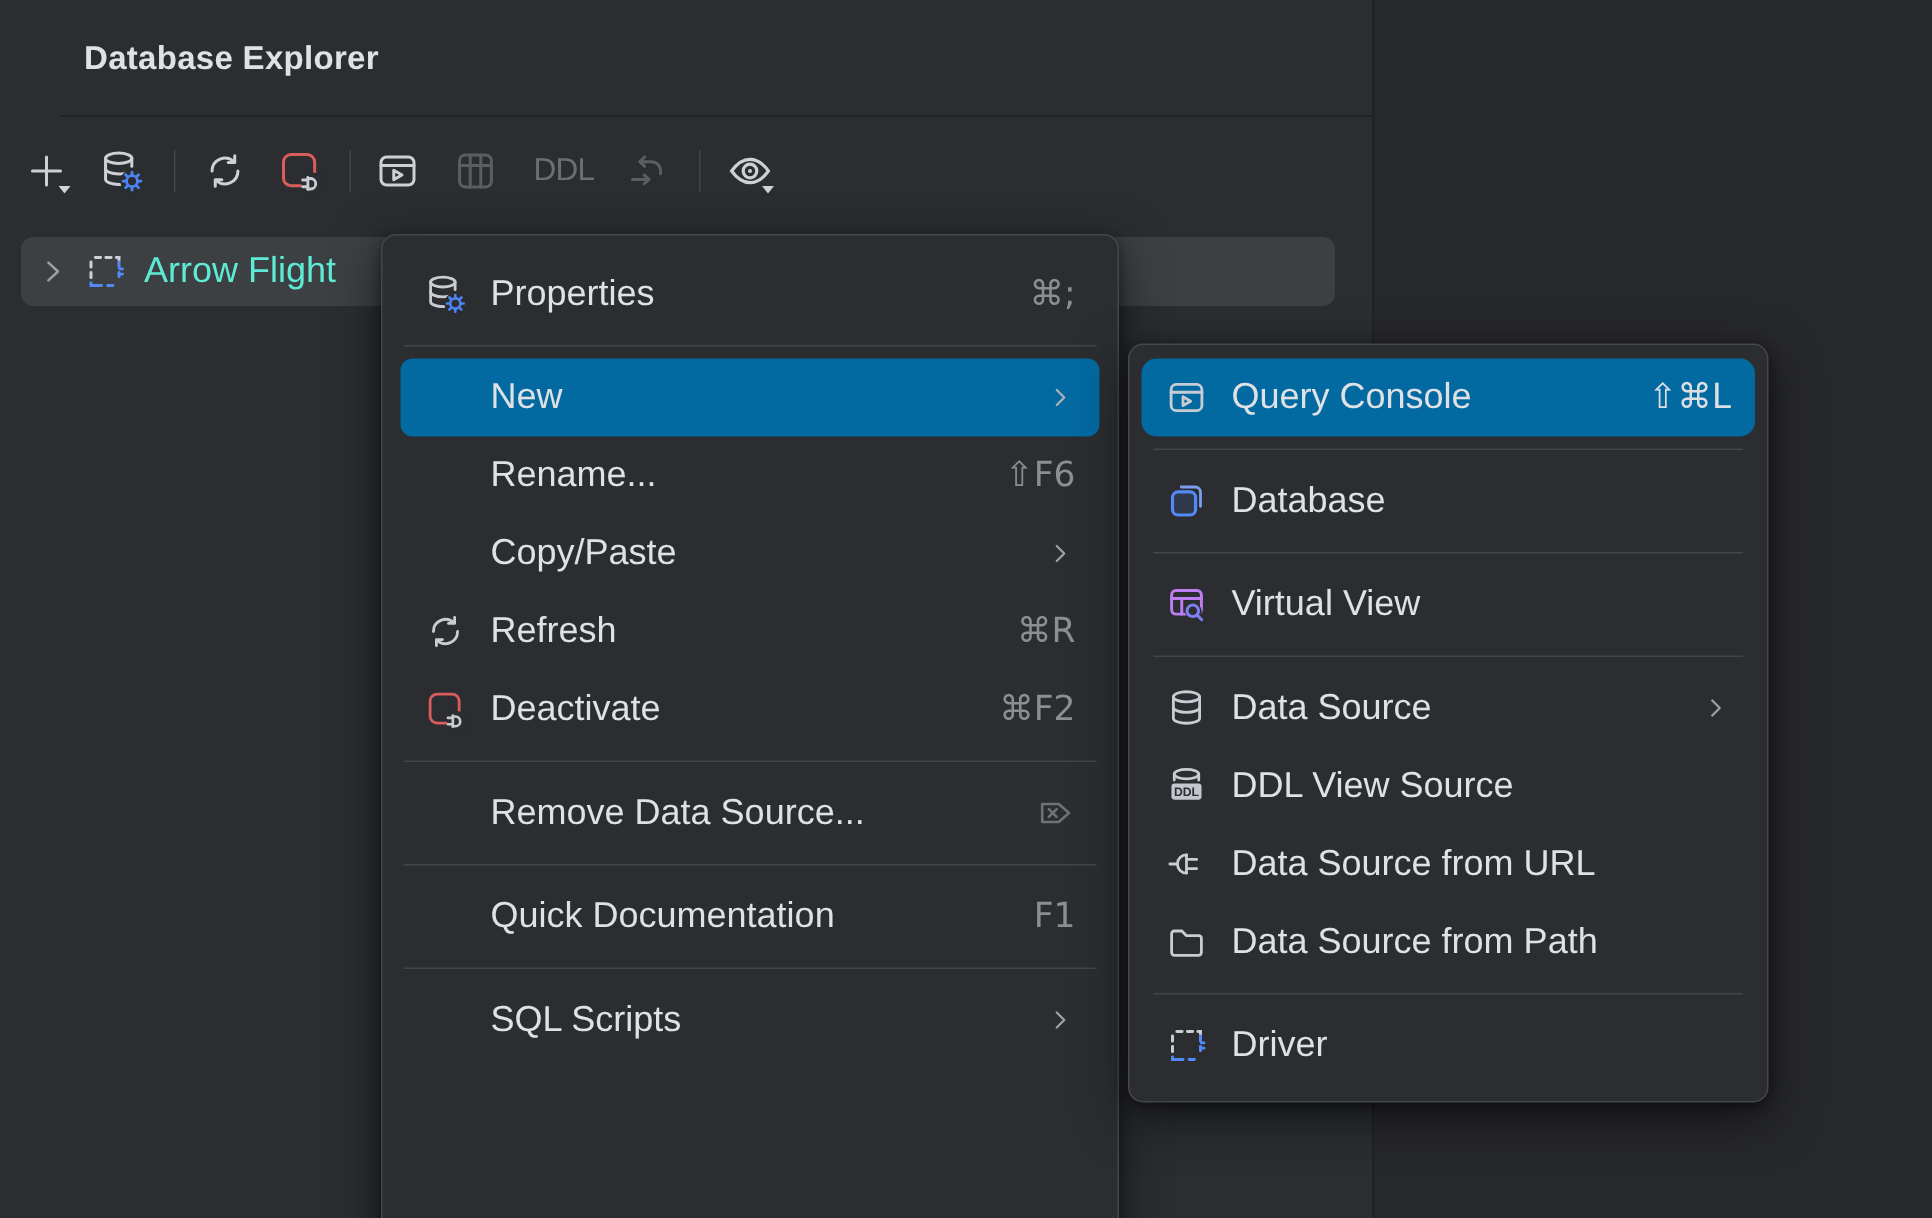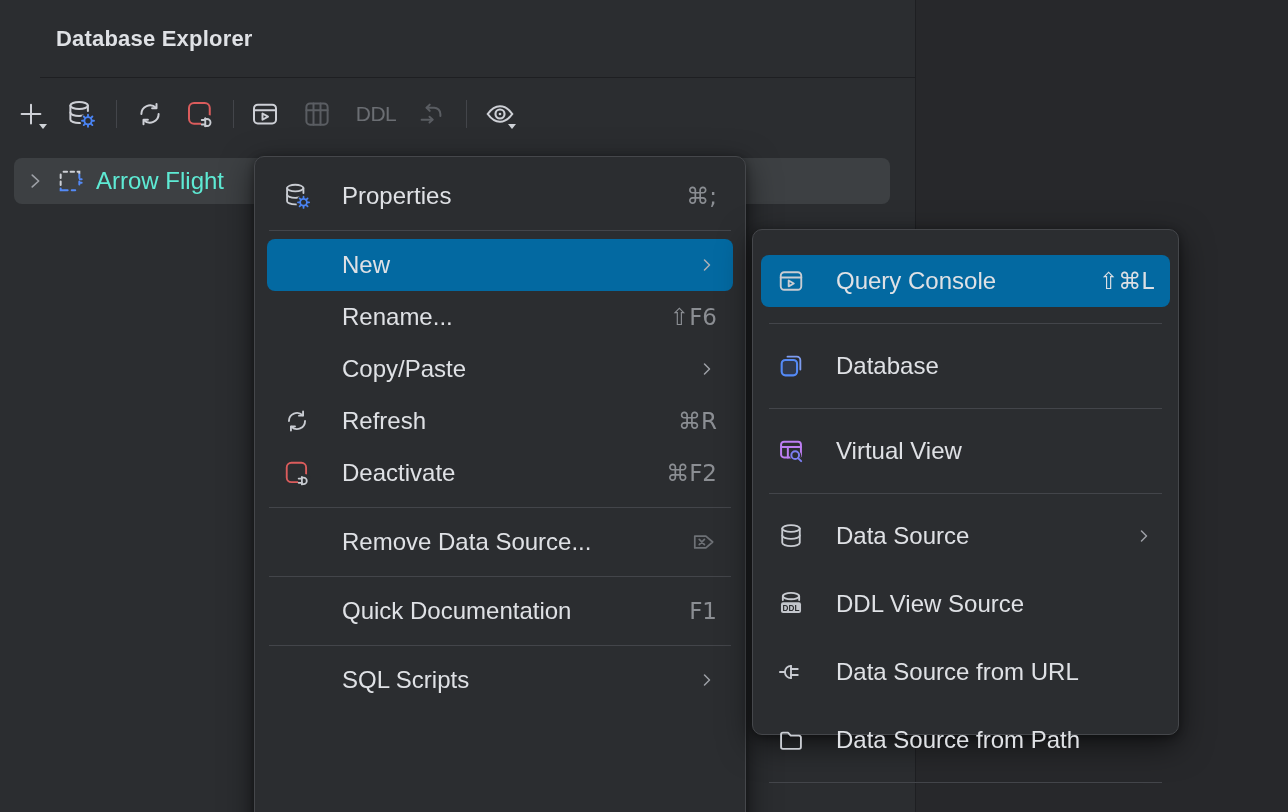--- a/index.html
+++ b/index.html
@@ -49,23 +49,23 @@
 
   
   .menu {
     position:absolute; background:#2B2D30; border:1px solid #45474B;
     border-radius:10px; box-shadow:0 10px 32px rgba(0,0,0,.55), 0 2px 8px rgba(0,0,0,.4);
   }
   .menu.main { left:254px; top:156px; width:492px; height:700px; padding-top:13px; z-index:5; }
   .menu.sub  { left:752px; top:229px; width:427px; height:506px; padding-top:9px;  z-index:6; }
   .mi {
     height:52px; margin:0 12px; border-radius:8px; display:flex; align-items:center;
-    padding:0 16px; gap:25px;
-  }
-  .menu.sub .mi { margin:16px 8px; }
+    padding:0 16px; gap:10px;
+  }
+  .menu.sub .mi { margin:0 8px;border-radius:10px; }
   .mi.sel { background:#0369a1; }
   .ics { width:34px; height:30px; display:flex; align-items:center; justify-content:flex-start; flex:0 0 auto; }
   .lbl { font-size:24px; color:#DFE1E5; white-space:nowrap; }
   .sc  { margin-left:auto; font-size:23px; color:#8B8E93; white-space:nowrap;
          font-family:"DejaVu Sans","Liberation Sans",sans-serif; padding-left:20px; }
   .mi.sel .sc { color:#DCDFE4; }
   .arrow { margin-left:auto; flex:0 0 auto; }
   .trail { margin-left:auto; flex:0 0 auto; }
   .msep { height:1px; background:#43454A; margin:8px 14px; }
   .menu.sub .msep { margin:8px 16px; }

